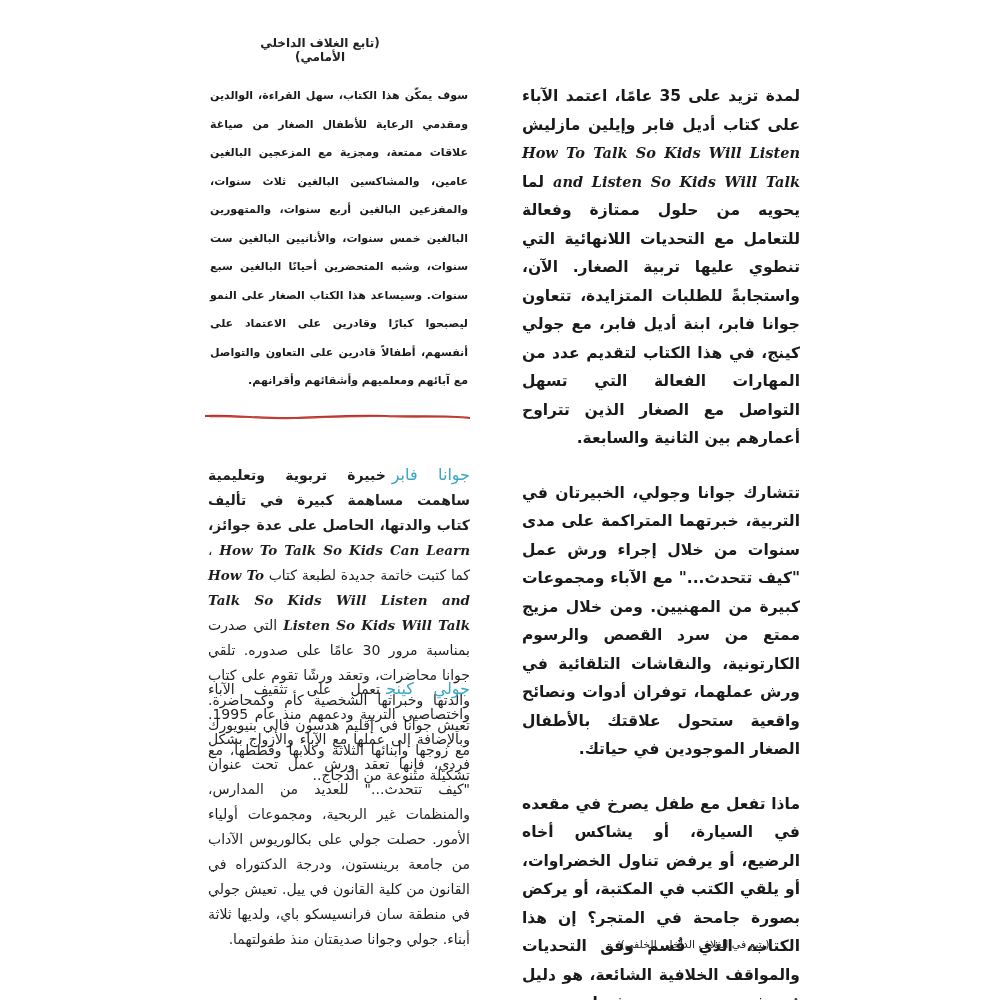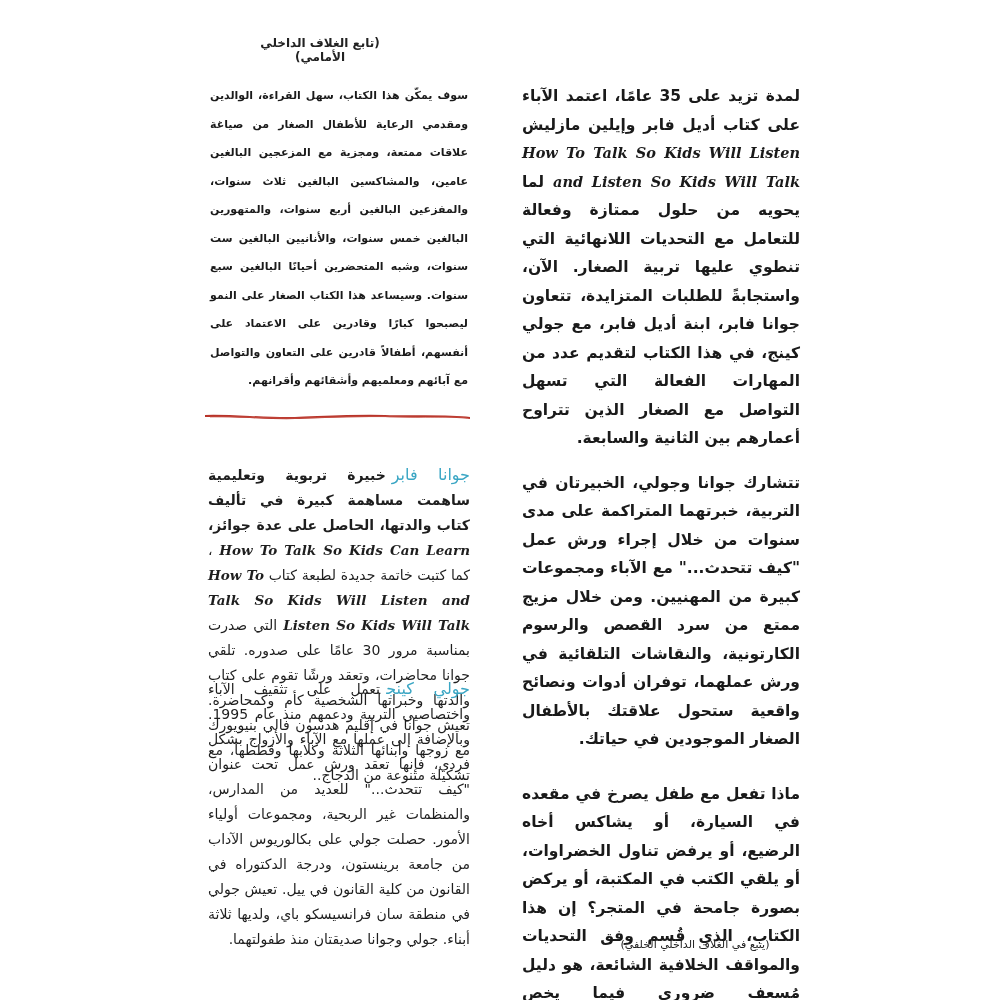--- a/index.html
+++ b/index.html
@@ -7,21 +7,21 @@
          font-family:"DejaVu Sans", sans-serif; color:#1a1a1a; }
   .page { position:absolute; left:0; top:0; width:1000px; height:970px; }
   .header-note { position:absolute; top:36px; left:240px; width:160px; text-align:center;
                  font-size:12px; font-weight:bold; direction:rtl; color:#222; }
   .footer-note { position:absolute; top:938px; left:615px; width:160px; text-align:center;
                  font-size:11px; direction:rtl; color:#222; }
   .col { position:absolute; direction:rtl; text-align:justify; text-align-last:right; }
   .col-right { left:522px; top:82px; width:278px; font-size:15.5px; line-height:28.5px; font-weight:bold; }
   .col-left  { left:210px; top:82px; width:258px; font-size:11px; line-height:28.5px; font-weight:bold; }
   .col p { margin:0; }
-  .col-right p.p2 { margin-top:16px; }
+  .col-right p.p2 { margin-top:26px; }
   .col-right p.p3 { margin-top:26px; }
   .en { font-family:"DejaVu Serif", serif; font-style:italic; font-weight:bold; direction:ltr; unicode-bidi:embed; font-size:14.5px; }
   .divider { position:absolute; left:205px; top:412px; width:265px; height:10px; }
   .bios { position:absolute; left:208px; width:262px; direction:rtl; text-align:justify; text-align-last:right;
           font-size:14px; line-height:25px; color:#1e1e1e; }
   .bio1 { top:462px; }
   .bio2 { top:676px; }
   .bios p { margin:0; }
   .bio-name { color:#3aa6c4; font-size:16px; font-weight:normal; margin-left:6px; }
   .bio-lead { font-weight:bold; }

